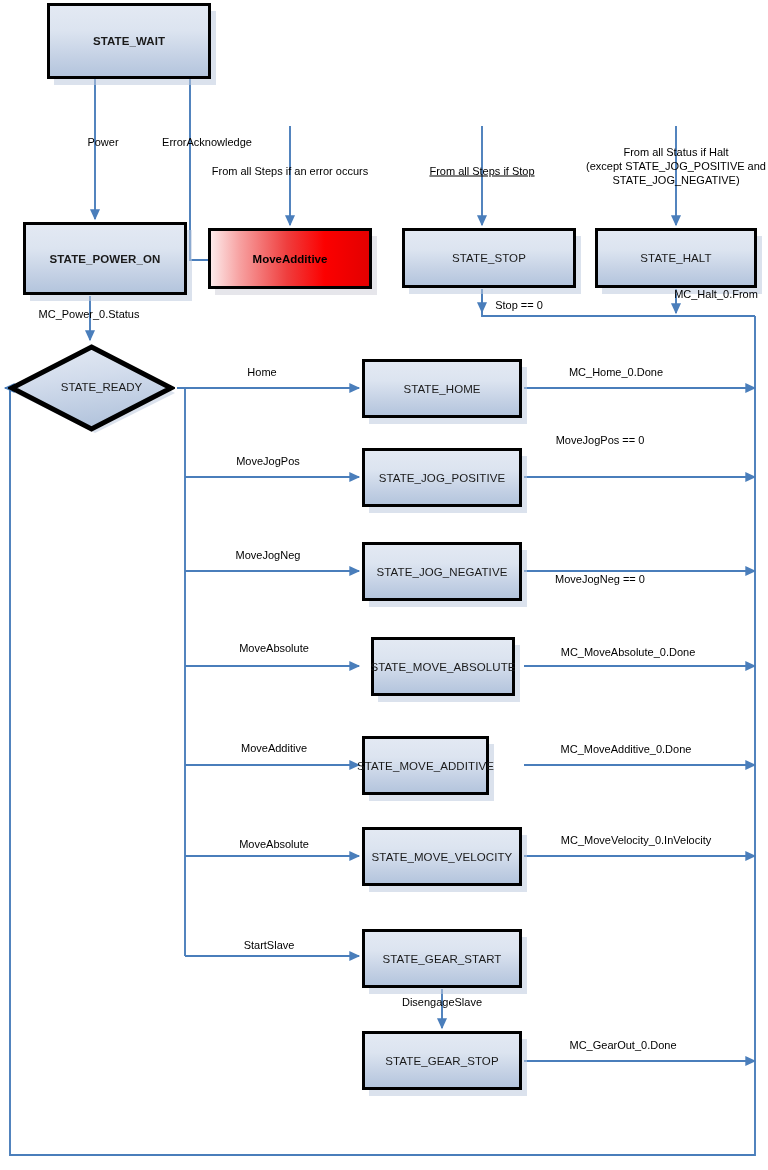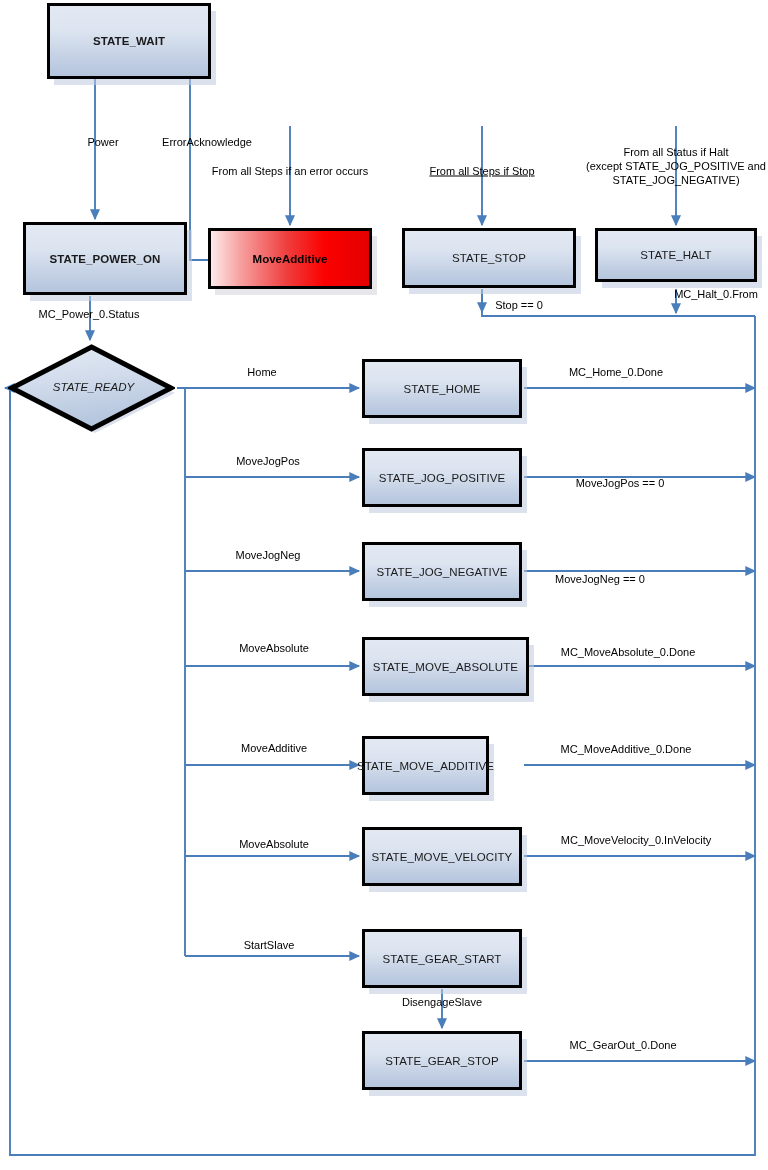--- a/index.html
+++ b/index.html
@@ -59,31 +59,30 @@
     box-shadow: 6px 7px 0 -1px rgba(205,205,215,0.5);
     font-size: 11.5px;
     font-weight: bold;
     color: #000000;
   }
   .node-diamond-wrap {
     position: absolute;
   }
   .node-diamond-label {
     position: absolute;
-    left: 4px;
+    left: 12px;
     top: 0;
     width: 100%;
     height: 100%;
     display: flex;
     align-items: center;
     justify-content: center;
     font-size: 11.5px;
     color: #1a1a1a;
     pointer-events: none;
-    font-style: italic;
   }
 </style>
 </head>
 <body>
 
 <div id="diagram-root">
 
   <svg id="svg-layer" viewBox="0 0 768 1170" xmlns="http://www.w3.org/2000/svg">
     <defs>
       <marker id="arrow" viewBox="0 0 10 10" refX="8.5" refY="5" markerWidth="6" markerHeight="6" orient="auto-start-reverse">
@@ -146,21 +145,21 @@
   </div>
 
   <div class="node node-error" style="left:208px; top:228px; width:164px; height:61px;">
     <span>MoveAdditive</span>
   </div>
 
   <div class="node node-rect" style="left:402px; top:228px; width:174px; height:60px;">
     <span>STATE_STOP</span>
   </div>
 
-  <div class="node node-rect" style="left:595px; top:228px; width:162px; height:54px;">
+  <div class="node node-rect" style="left:595px; top:228px; width:162px; height:60px;">
     <span>STATE_HALT</span>
   </div>
 
   <div class="node-diamond-wrap" style="left:8px; top:343px; width:167px; height:90px;">
     <svg width="167" height="90" viewBox="0 0 167 90" xmlns="http://www.w3.org/2000/svg">
       <defs>
         <linearGradient id="dgrad" x1="0" y1="0" x2="0.25" y2="1">
           <stop offset="0%" stop-color="#e5ebf4"></stop>
           <stop offset="45%" stop-color="#d2dcec"></stop>
           <stop offset="100%" stop-color="#b4c5dd"></stop>
@@ -179,21 +178,21 @@
   </div>
 
   <div class="node node-rect" style="left:362px; top:448px; width:160px; height:59px;">
     <span>STATE_JOG_POSITIVE</span>
   </div>
 
   <div class="node node-rect" style="left:362px; top:542px; width:160px; height:59px;">
     <span>STATE_JOG_NEGATIVE</span>
   </div>
 
-  <div class="node node-rect" style="left:362px; top:637px; width:167px; height:59px;">
+  <div class="node node-rect" style="left:371px; top:637px; width:144px; height:59px;">
     <span>STATE_MOVE_ABSOLUTE</span>
   </div>
 
   <div class="node node-rect" style="left:362px; top:736px; width:127px; height:59px;">
     <span>STATE_MOVE_ADDITIVE</span>
   </div>
 
   <div class="node node-rect" style="left:362px; top:827px; width:160px; height:59px;">
     <span>STATE_MOVE_VELOCITY</span>
   </div>
@@ -212,21 +211,21 @@
   <div class="edge-label" style="left:482px; top:171px; transform:translate(-50%,-50%);text-decoration:underline;">From all Steps if Stop</div>
   <div class="edge-label" style="left:676px; top:152px; transform:translate(-50%,-50%);">From all Status if Halt</div>
   <div class="edge-label" style="left:676px; top:166px; transform:translate(-50%,-50%);">(except STATE_JOG_POSITIVE and</div>
   <div class="edge-label" style="left:676px; top:180px; transform:translate(-50%,-50%);">STATE_JOG_NEGATIVE)</div>
   <div class="edge-label" style="left:89px; top:314px; transform:translate(-50%,-50%);">MC_Power_0.Status</div>
   <div class="edge-label" style="left:519px; top:305px; transform:translate(-50%,-50%);">Stop == 0</div>
   <div class="edge-label" style="left:716px; top:294px; transform:translate(-50%,-50%);">MC_Halt_0.From</div>
   <div class="edge-label" style="left:262px; top:372px; transform:translate(-50%,-50%);">Home</div>
   <div class="edge-label" style="left:616px; top:372px; transform:translate(-50%,-50%);">MC_Home_0.Done</div>
   <div class="edge-label" style="left:268px; top:461px; transform:translate(-50%,-50%);">MoveJogPos</div>
-  <div class="edge-label" style="left:600px; top:483px; transform:translate(-50%,-50%);margin-left:20px;">MoveJogPos == 0</div>
+  <div class="edge-label" style="left:600px; top:440px; transform:translate(-50%,-50%);">MoveJogPos == 0</div>
   <div class="edge-label" style="left:268px; top:555px; transform:translate(-50%,-50%);">MoveJogNeg</div>
   <div class="edge-label" style="left:600px; top:555px; transform:translate(-50%,-50%);margin-top:24px;">MoveJogNeg == 0</div>
   <div class="edge-label" style="left:274px; top:648px; transform:translate(-50%,-50%);">MoveAbsolute</div>
   <div class="edge-label" style="left:628px; top:652px; transform:translate(-50%,-50%);">MC_MoveAbsolute_0.Done</div>
   <div class="edge-label" style="left:274px; top:748px; transform:translate(-50%,-50%);">MoveAdditive</div>
   <div class="edge-label" style="left:626px; top:749px; transform:translate(-50%,-50%);">MC_MoveAdditive_0.Done</div>
   <div class="edge-label" style="left:274px; top:844px; transform:translate(-50%,-50%);">MoveAbsolute</div>
   <div class="edge-label" style="left:636px; top:840px; transform:translate(-50%,-50%);">MC_MoveVelocity_0.InVelocity</div>
   <div class="edge-label" style="left:269px; top:945px; transform:translate(-50%,-50%);">StartSlave</div>
   <div class="edge-label" style="left:442px; top:1002px; transform:translate(-50%,-50%);">DisengageSlave</div>

